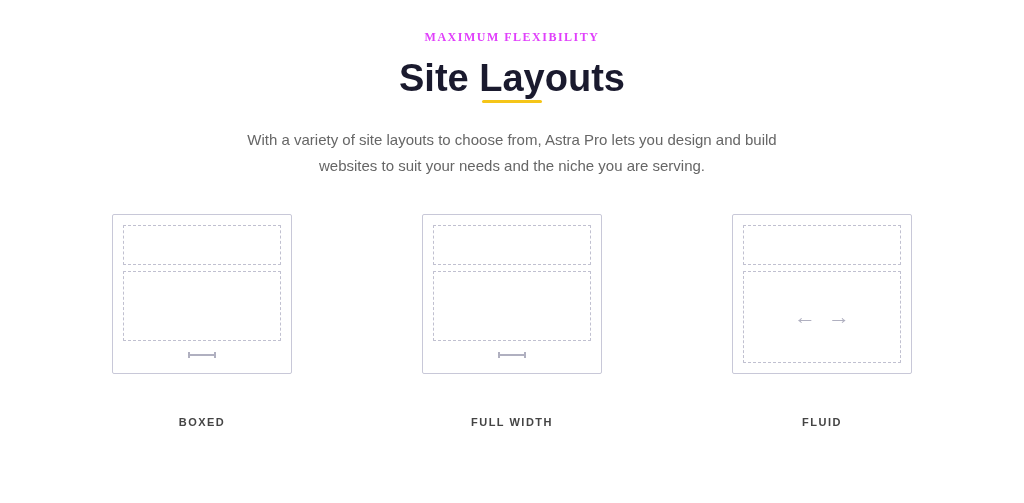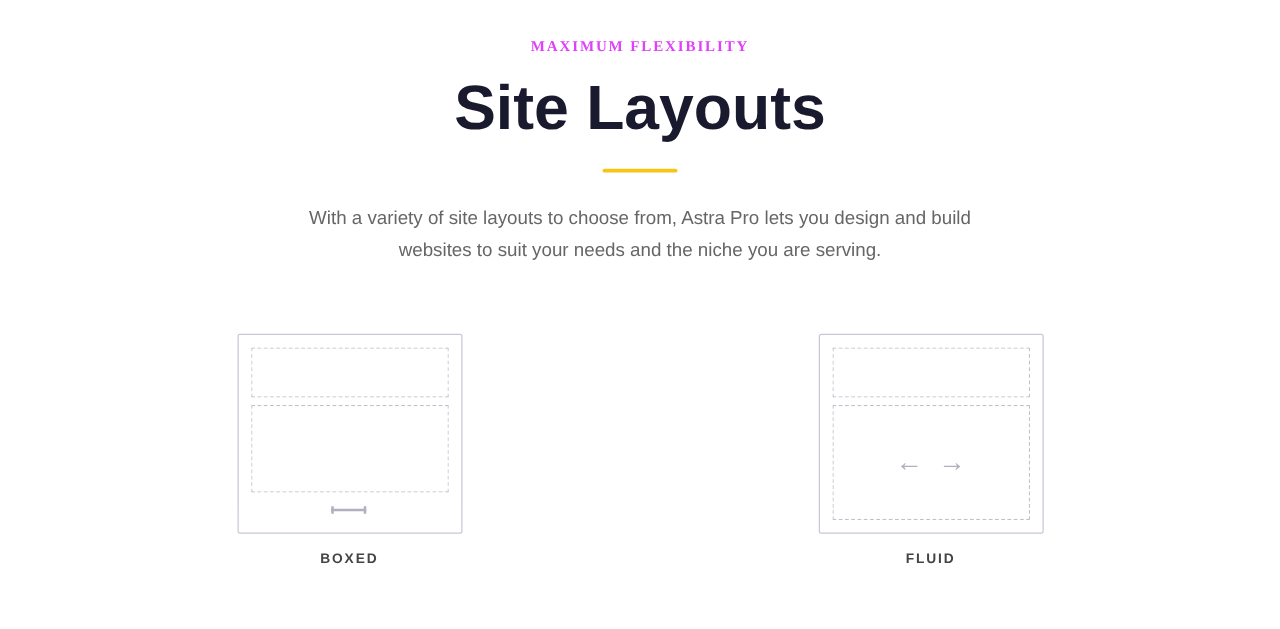--- a/index.html
+++ b/index.html
@@ -19,42 +19,42 @@
       color: #e040fb;
       font-size: 12px;
       font-weight: 700;
       letter-spacing: 1.5px;
       text-transform: uppercase;
       margin-bottom: 12px;
       font-family: Liberation Serif, serif;
     }
 
     .section-title {
-      font-size: 50px;
+      font-size: 38px;
       font-weight: 800;
       color: #1a1a2e;
-      margin-bottom: 20px;
+      margin-bottom: 0;
       text-align: center;
     }
 
     .divider {
       width: 60px;
       height: 3px;
       background: #f5c518;
       margin: 0 auto 24px;
       border-radius: 2px;
     }
 
     .section-desc {
       color: #666;
       font-size: 15px;
       line-height: 1.7;
       text-align: center;
       max-width: 560px;
-      margin-bottom: 54px;
+      margin-bottom: 36px;
     }
 
     .layouts-row {
       display: flex;
       gap: 30px;
       justify-content: center;
       width: 100%;
       max-width: 900px;
     }
 
@@ -79,20 +79,21 @@
       padding: 10px;
       gap: 6px;
     }
 
     .layout-label {
       font-size: 11px;
       font-weight: 700;
       letter-spacing: 1.5px;
       color: #444;
       text-transform: uppercase;
+      margin-top: 28px;
     }
 
     
     .inner-header {
       width: 100%;
       border: 1.5px dashed #c0c0d0;
       height: 40px;
       border-radius: 1px;
       flex-shrink: 0;
     }
@@ -168,20 +169,30 @@
     <div class="layout-diagram">
       <div class="inner-header"></div>
       <div class="inner-content"></div>
       <div class="inner-footer">
         <div class="bracket-line"></div>
       </div>
     </div>
     <span class="layout-label">BOXED</span>
   </div>
 
+  <div class="layout-item">
+    <div class="layout-diagram">
+      <div class="inner-header"></div>
+      <div class="inner-content"></div>
+      <div class="inner-footer">
+        <div class="bracket-line"></div>
+      </div>
+    </div>
+    <span class="layout-label">FULL WIDTH</span>
+  </div>
 
 
   <div class="layout-item">
     <div class="layout-diagram">
       <div class="inner-header"></div>
       <div class="inner-content" style="display: flex; align-items: center; justify-content: center;">
         <div class="fluid-arrow">
           ←&nbsp;&nbsp;→
         </div>
       </div>

